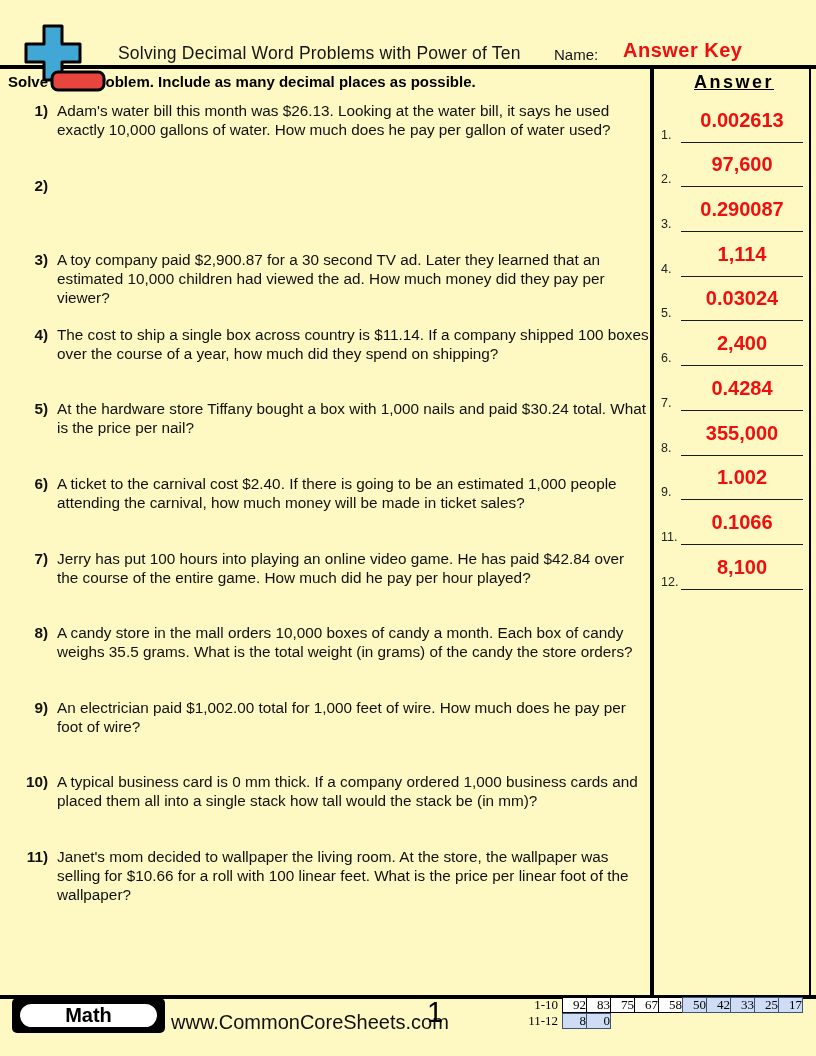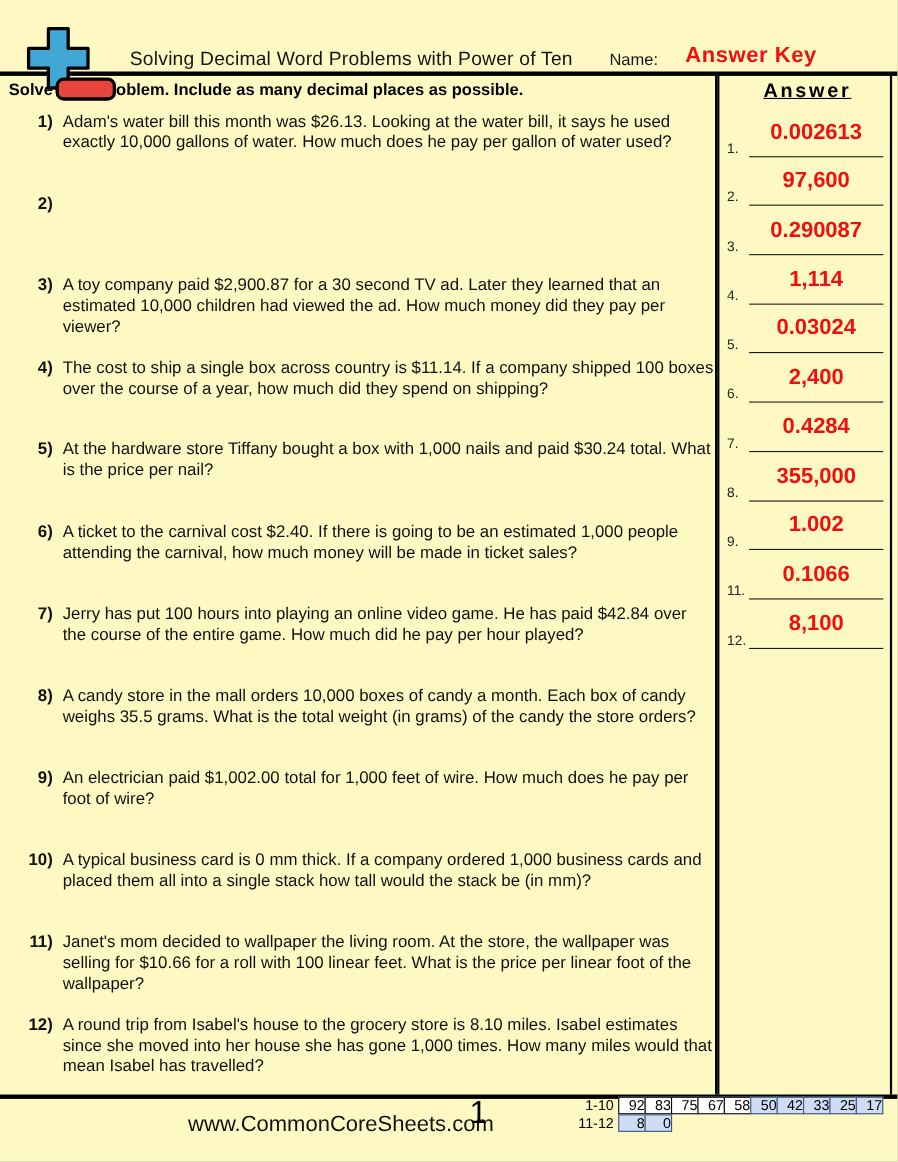--- a/index.html
+++ b/index.html
@@ -39,21 +39,21 @@
 
   
   .rule-bottom { position:absolute; left:0; top:995px; width:816px; height:4px; background:#000; }
   .math-badge { position:absolute; left:12px; top:998px; width:153px; height:35px; background:#000; border-radius:5px; z-index:6; }
   .math-badge-pill { position:absolute; left:6px; top:4px; right:6px; bottom:4px; background:#fff;
                      border:2px solid #000; border-radius:16px; display:flex; align-items:center; justify-content:center; }
   .math-badge-label { font-size:20px; font-weight:bold; color:#000; }
   .site-url { position:absolute; left:171px; top:1011px; font-size:20px; color:#101010; }
   .page-number { position:absolute; left:415px; top:996px; width:40px; text-align:center; font-size:29px; color:#000; }
 
-  .score-table { position:absolute; left:505px; top:997px; }
+  .score-table { position:absolute; left:505px; top:997px;font-family:Liberation Serif, serif; }
   .score-row { display:flex; height:16px; }
   .score-label { flex:0 0 58px; text-align:right; padding-right:5px; font-size:13px; line-height:16px; color:#000; }
   .score-cell { flex:0 0 25px; width:25px; height:16px; margin-left:-1px; border:1px solid #000;
                 text-align:right; font-size:13px; line-height:14px; color:#000; background:#fff; }
   .score-cell.shaded { background:#cfddf4; border-color:#3d5379; position:relative; }
 </style>
 </head>
 <body>
 
 <div class="page">
@@ -118,24 +118,20 @@
       <div class="problem">
         <div class="problem-num">10)</div>
         <div class="problem-text">A typical business card is 0 mm thick. If a company ordered 1,000 business cards and placed them all into a single stack how tall would the stack be (in mm)?</div>
       </div>
 
       <div class="problem">
         <div class="problem-num">11)</div>
         <div class="problem-text">Janet's mom decided to wallpaper the living room. At the store, the wallpaper was selling for $10.66 for a roll with 100 linear feet. What is the price per linear foot of the wallpaper?</div>
       </div>
 
-      <div class="problem">
-        <div class="problem-num">12)</div>
-        <div class="problem-text">A round trip from Isabel's house to the grocery store is 8.10 miles. Isabel estimates since she moved into her house she has gone 1,000 times. How many miles would that mean Isabel has travelled?</div>
-      </div>
 
   </div>
 
   <div class="divider"></div>
   <div class="right-border"></div>
   <div class="answers-col">
     <div class="answers-title">Answer</div>
     <div class="answers-list">
 
         <div class="answer-row">
@@ -191,20 +187,25 @@
 
         <div class="answer-row">
           <div class="answer-num">12.</div>
           <div class="answer-value">8,100</div>
         </div>
 
     </div>
   </div>
 
   <div class="rule-bottom"></div>
+  <div class="math-badge">
+    <div class="math-badge-pill">
+      <span class="math-badge-label">Math</span>
+    </div>
+  </div>
   <div class="site-url">www.CommonCoreSheets.com</div>
   <div class="page-number">1</div>
 
   <div class="score-table">
     <div class="score-row">
       <div class="score-label">1-10</div>
 
         <div class="score-cell">92</div>
 
         <div class="score-cell">83</div>

